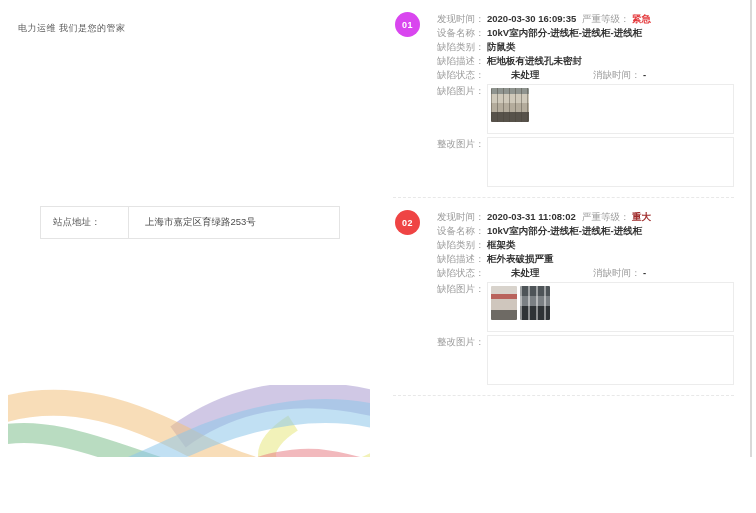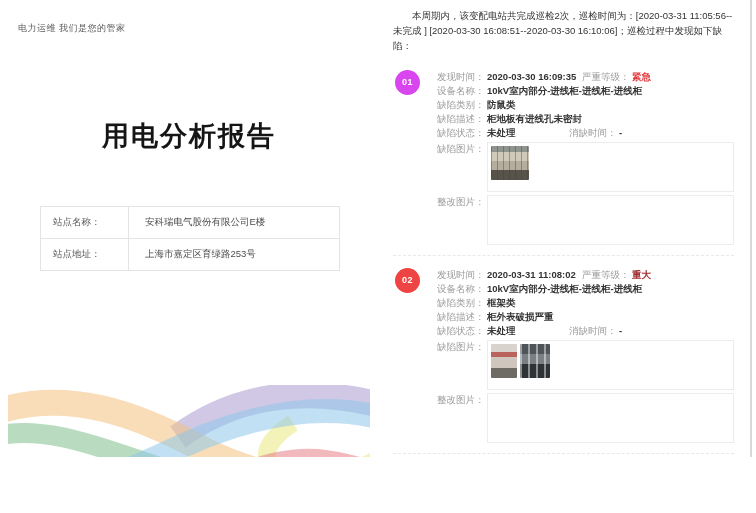--- a/index.html
+++ b/index.html
@@ -26,21 +26,21 @@
 
   .record{position:relative;padding:4px 0 10px 44px;margin-bottom:8px;
           border-bottom:1px dashed #e8e8e8;}
   .badge{position:absolute;left:2px;top:4px;width:25px;height:25px;border-radius:50%;
          color:#fff;font-size:9px;font-weight:bold;display:flex;align-items:center;
          justify-content:center;letter-spacing:.5px;}
   .frow{display:flex;line-height:13px;margin-bottom:1px;font-size:9.5px;}
   .flbl{color:#9b9b9b;flex:0 0 50px;white-space:nowrap;}
   .fval{color:#333;font-weight:bold;white-space:nowrap;}
   .fval.w95{flex:0 0 95px;}
-  .fval.w82{flex:0 0 82px;}
+  .fval.w82{flex:0 0 82px;margin-left:24px;}
   .img-row{display:flex;font-size:9.5px;line-height:13px;margin-top:3px;}
   .img-box{flex:1;border:1px solid #ececec;min-height:42px;padding:3px;display:flex;
            gap:3px;align-items:flex-start;background:#fff;}
   .thumb{height:34px;border-radius:1px;}
   .thumb.t1{width:38px;background-image:
       repeating-linear-gradient(90deg, rgba(70,65,55,.40) 0 1px, rgba(255,255,255,0) 1px 6px),
       linear-gradient(180deg,#8f948f 0 18%,#cfc9ba 18% 45%,#b4ac9c 45% 72%,#57524a 72% 100%);}
   .thumb.t2{width:26px;background-image:
       linear-gradient(180deg,#d8d3cc 0 25%,#b9635c 25% 38%,#cfc6bd 38% 70%,#6e6a64 70% 100%);}
   .thumb.t3{width:30px;background-image:
@@ -49,47 +49,41 @@
 
   .scroll-line{position:absolute;right:4px;top:0;width:2px;height:513px;background:#d9d9d9;}
 </style>
 </head>
 <body>
 
 <div class="canvas">
 
   <section class="page left">
     <div class="slogan">电力运维 我们是您的管家</div>
-    <h1 class="cover-title">用电分析报告</h1>
 
     <table class="info-table">
       <tbody>
-        <tr>
-          <td class="lbl-cell">站点名称：</td>
-          <td class="val-cell">安科瑞电气股份有限公司E楼</td>
-        </tr>
         <tr>
           <td class="lbl-cell">站点地址：</td>
           <td class="val-cell">上海市嘉定区育绿路253号</td>
         </tr>
       </tbody>
     </table>
 
     <svg class="waves" viewBox="0 0 362 122" preserveAspectRatio="none">
       <path stroke-width="26" d="M 170 52 C 230 8, 300 0, 380 22" style="stroke: rgb(169, 155, 208);"></path>
       <path stroke-width="18" d="M 285 38 C 250 60, 246 88, 300 92 C 330 94, 352 84, 378 70" style="stroke: rgb(232, 232, 127);"></path>
       <path stroke-width="26" d="M -16 28 C 60 2, 130 30, 190 62 C 240 88, 300 104, 380 96" style="stroke: rgb(242, 193, 125);"></path>
       <path stroke-width="20" d="M -16 52 C 40 36, 110 70, 170 88 C 220 102, 262 104, 312 96" style="stroke: rgb(127, 191, 142);"></path>
       <path stroke-width="20" d="M 150 110 C 220 98, 260 70, 310 74 C 340 77, 360 86, 378 88" style="stroke: rgb(232, 127, 134);"></path>
       <path stroke-width="24" d="M -16 104 C 60 124, 130 78, 200 50 C 260 27, 320 18, 378 34" style="stroke: rgb(142, 199, 234);"></path>
     </svg>
   </section>
 
   <section class="page right">
-    <p class="intro">本周期内，该变配电站共完成巡检2次，巡检时间为：[2020-03-31 11:05:56-- 未完成 ] [2020-03-30 16:08:51--2020-03-30 16:10:06]；巡检过程中发现如下缺陷：</p>
 
     <div class="record">
       <div class="badge" style="background: #d946ef;">01</div>
       <div class="frow">
         <span class="flbl">发现时间：</span>
         <span class="fval w95">2020-03-30 16:09:35</span>
         <span class="flbl">严重等级：</span>
         <span class="fval" style="color: rgb(228, 57, 60);">紧急</span>
       </div>
       <div class="frow">

